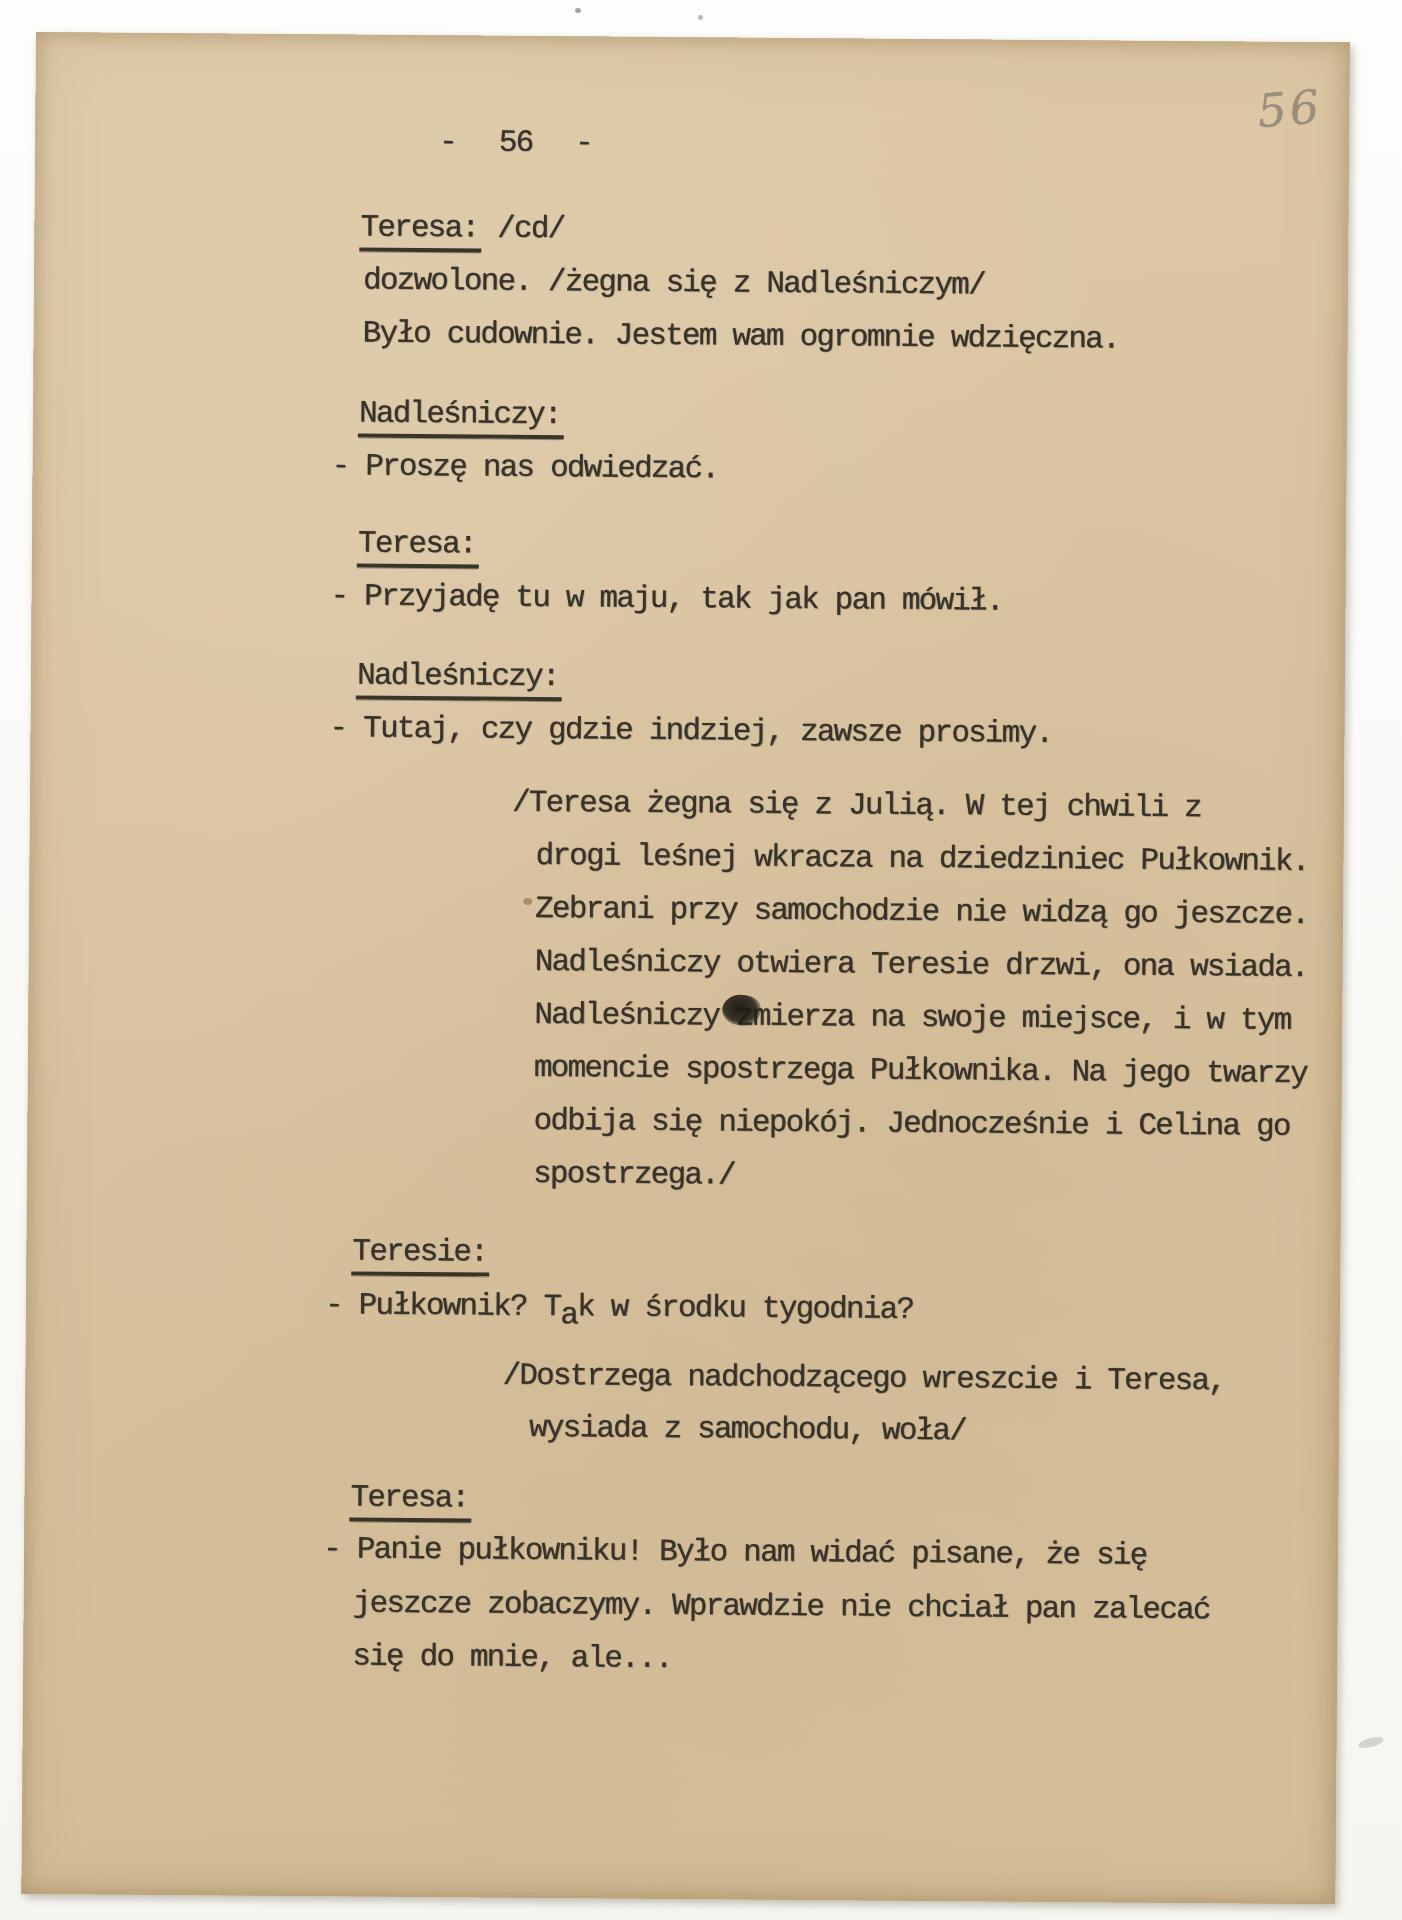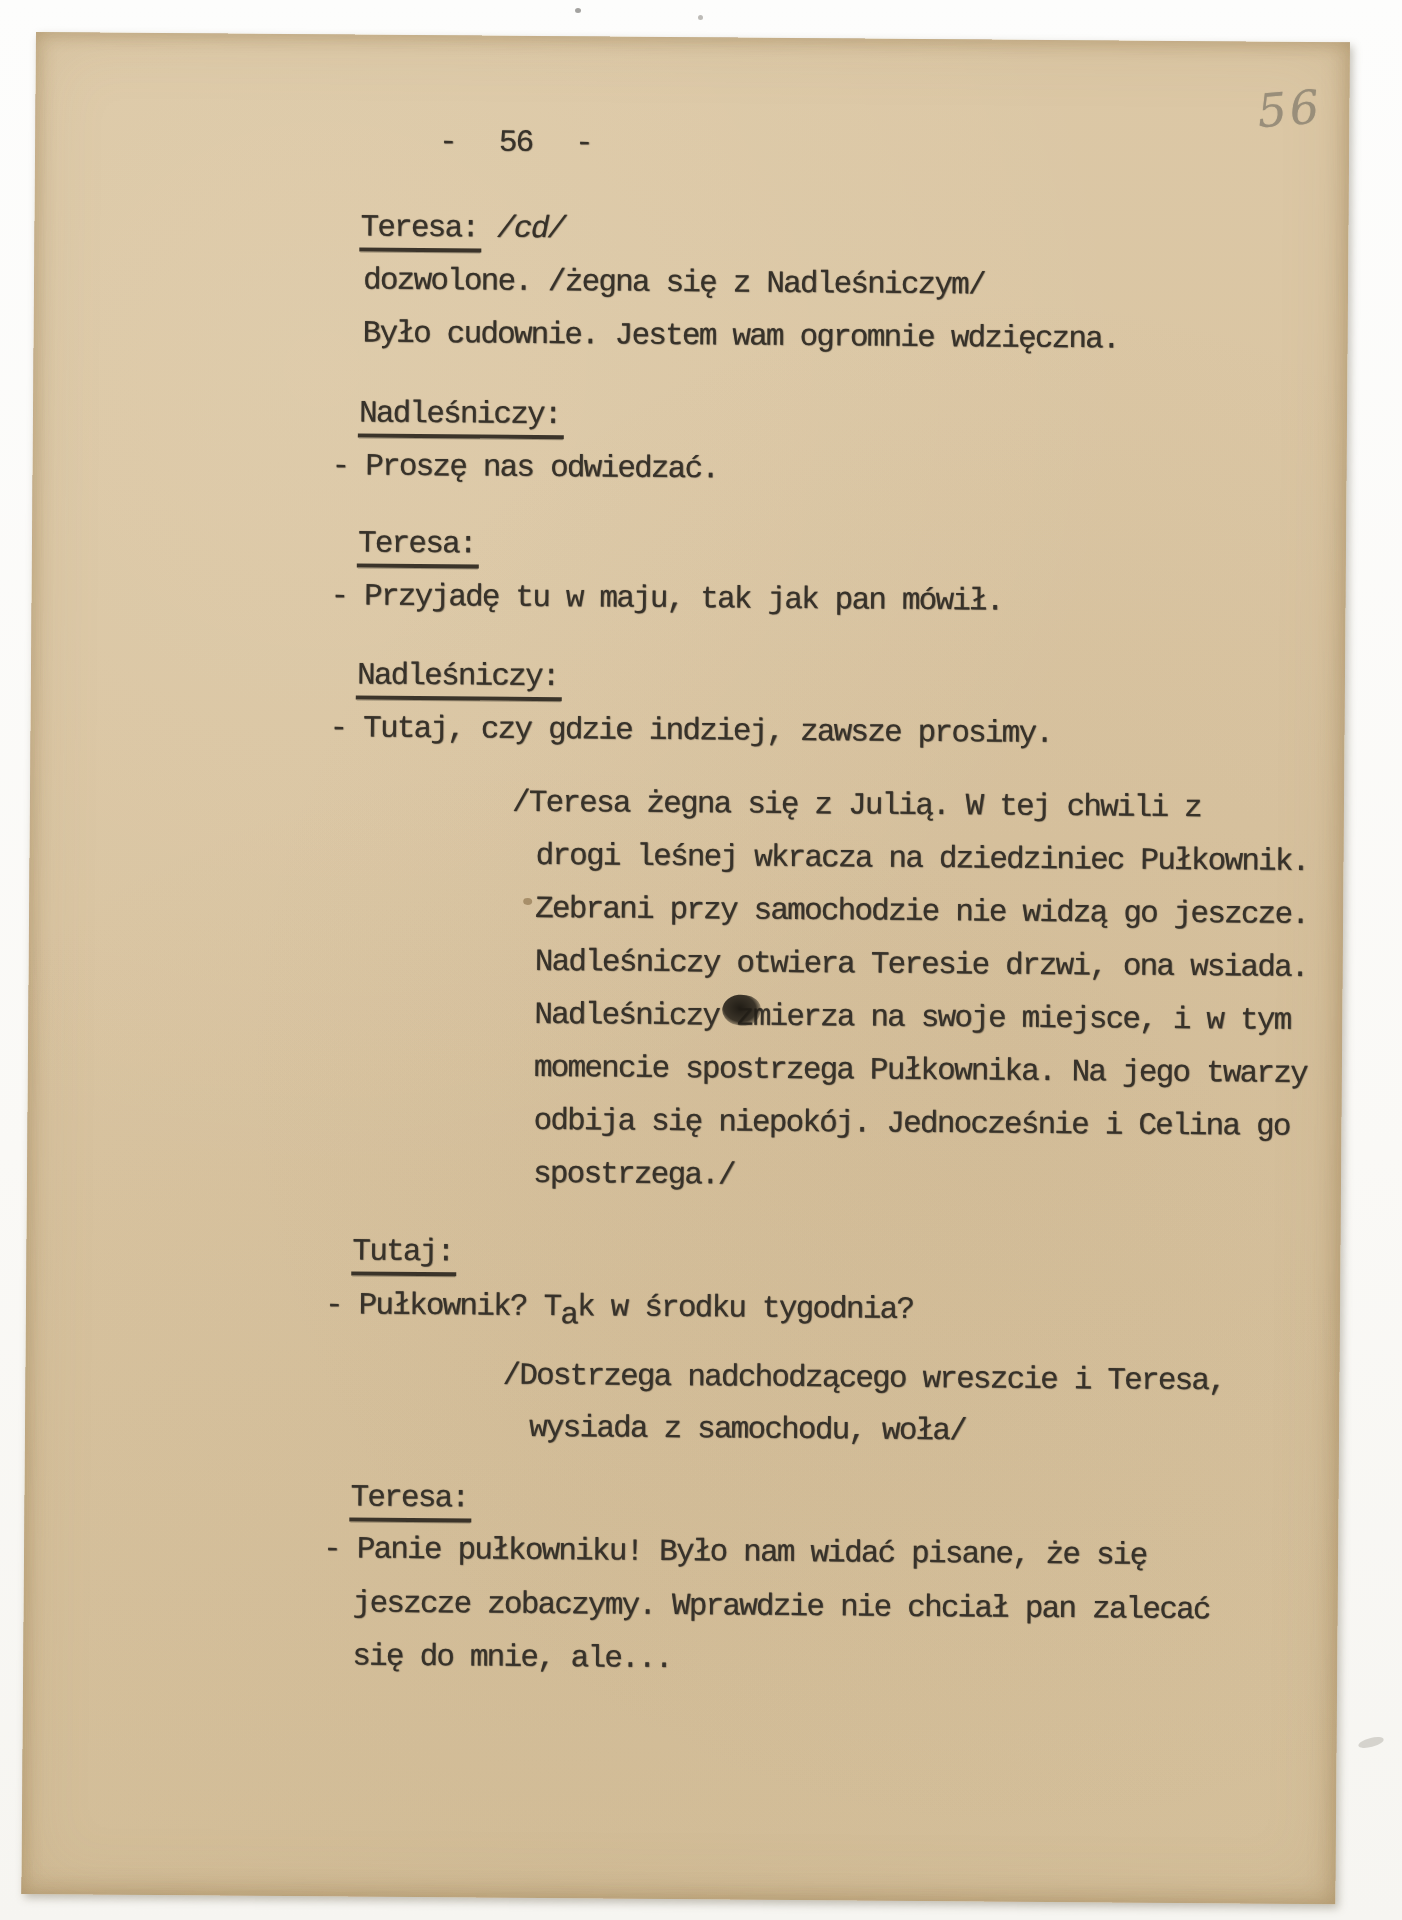--- a/index.html
+++ b/index.html
@@ -30,21 +30,21 @@
     font-size:31px;line-height:34px;letter-spacing:-1.8px;
     color:#37322a;
     text-shadow:0.6px 0.5px 0.9px rgba(52,46,36,0.55), 0 0 1px rgba(52,46,36,0.35);
   }
   .speaker-name{
     display:inline-block;
     border-bottom:4px solid rgba(44,39,31,0.92);
     padding:0 3px 3px 1px;margin-left:-1px;
     box-shadow:0 2px 0 -1px rgba(44,39,31,0.35);
   }
-  .speaker-note{padding-left:16px;font-style:italic;}
+  .speaker-note{padding-left:16px;}
   .sub-char{position:relative;top:8px;}
   .page-number{word-spacing:26px;}
   .handwritten{
     position:absolute;
     font-family:"DejaVu Serif", serif;font-style:italic;
     font-size:46px;letter-spacing:3px;color:#8e8573;
     transform:rotate(-5deg);opacity:0.85;
     text-shadow:0 0 1px rgba(142,133,115,0.6);
   }
   .ink-blot{
@@ -91,21 +91,21 @@
   <div class="tline" style="left:506px;top:856px;">Zebrani przy samochodzie nie widzą go jeszcze.</div>
   <div class="tline" style="left:506px;top:909px;">Nadleśniczy otwiera Teresie drzwi, ona wsiada.</div>
   <div class="tline" style="left:506px;top:962px;">Nadleśniczy zmierza na swoje miejsce, i w tym</div>
   <div class="tline" style="left:506px;top:1015px;">momencie spostrzega Pułkownika. Na jego twarzy</div>
   <div class="tline" style="left:506px;top:1068px;">odbija się niepokój. Jednocześnie i Celina go</div>
   <div class="tline" style="left:506px;top:1121px;">spostrzega./</div>
 
   <div class="ink-blot" style="left:694px;top:957px;"></div>
   <div class="speck speck-d"></div>
 
-  <div class="tline" style="left:326px;top:1200px;"><span class="speaker-name">Tutaj:</span></div>
+  <div class="tline" style="left:326px;top:1200px;"><span class="speaker-name">Teresie:</span></div>
   <div class="tline" style="left:299px;top:1254px;"><span>- Pułkownik? T</span><span class="sub-char">a</span><span>k w środku tygodnia?</span></div>
 
   <div class="tline" style="left:477px;top:1323px;">/Dostrzega nadchodzącego wreszcie i Teresa,</div>
   <div class="tline" style="left:504px;top:1375px;">wysiada z samochodu, woła/</div>
 
   <div class="tline" style="left:326px;top:1446px;"><span class="speaker-name">Teresa:</span></div>
   <div class="tline" style="left:299px;top:1498px;">- Panie pułkowniku! Było nam widać pisane, że się</div>
   <div class="tline" style="left:329px;top:1552px;">jeszcze zobaczymy. Wprawdzie nie chciał pan zalecać</div>
   <div class="tline" style="left:329px;top:1605px;">się do mnie, ale...</div>
 

